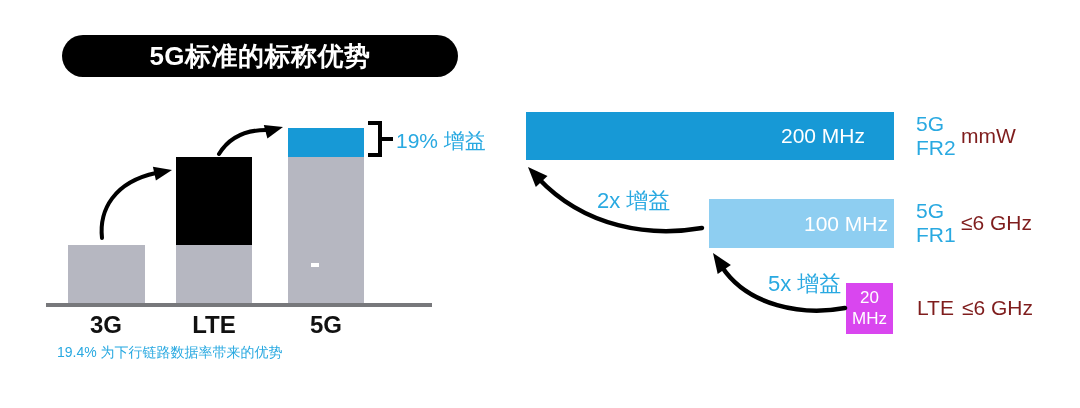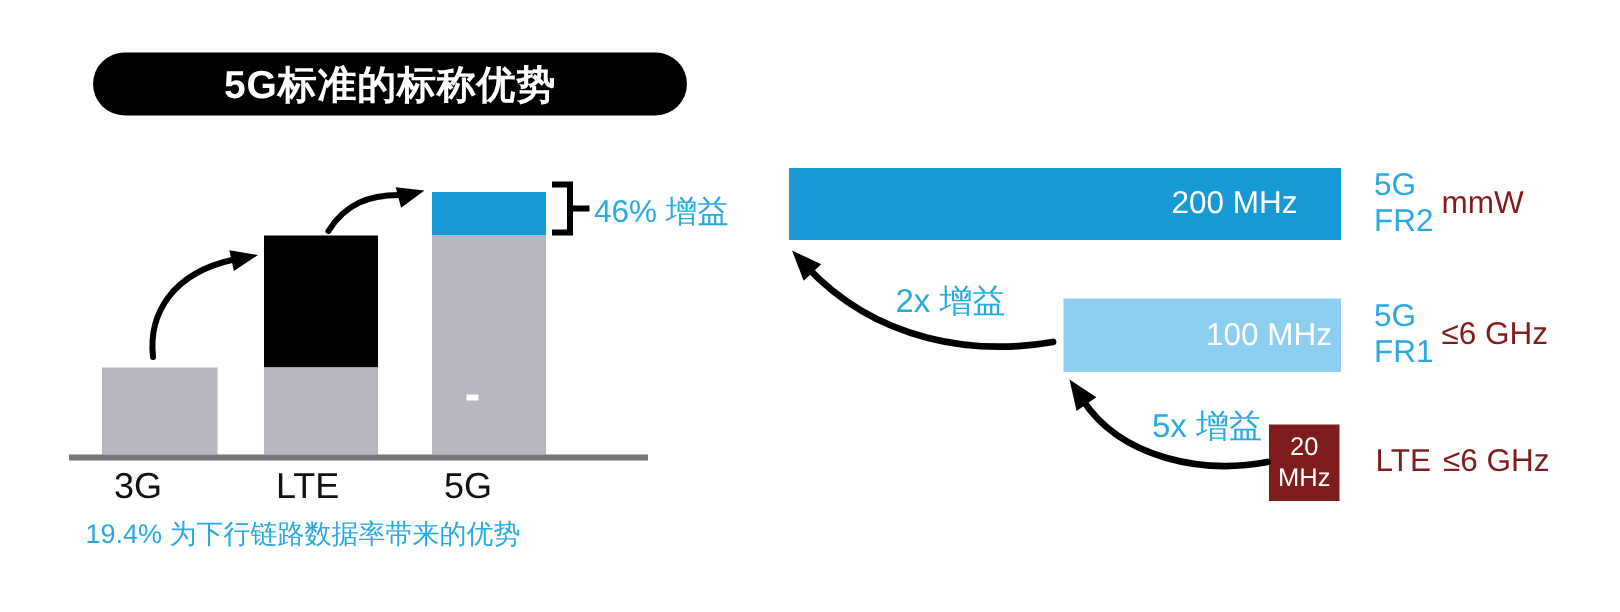--- a/index.html
+++ b/index.html
@@ -13,37 +13,37 @@
     display:flex;align-items:center;justify-content:center;
     font-size:26px;font-weight:600;letter-spacing:0.5px;z-index:2;
   }
   .bar{position:absolute;z-index:1;}
   .bar-gray{background:#b6b7c1;}
   .bar-black{background:#000000;}
   .bar-blue{background:#1799d6;}
   .bar-lightblue{background:#8ecef1;}
   .baseline{position:absolute;background:#77787b;z-index:2;}
   .axis-label{
-    position:absolute;width:60px;text-align:left;
-    font-size:24px;font-weight:400;color:#111;z-index:2;
+    position:absolute;width:60px;text-align:center;
+    font-size:24px;font-weight:700;color:#111;z-index:2;
   }
   .caption{
-    position:absolute;color:#29a9e1;font-size:18px;font-weight:500;
+    position:absolute;color:#29a9e1;font-size:14px;font-weight:500;
     white-space:nowrap;z-index:2;
   }
   .gain-text{
     position:absolute;color:#29a9e1;font-size:21px;font-weight:500;
     white-space:nowrap;z-index:4;
   }
   .bar-value{
     position:absolute;color:#fff;font-size:21px;font-weight:400;
     text-align:right;box-sizing:border-box;padding-right:13px;z-index:2;
   }
   .mhz-box{
-    position:absolute;background:#7f1d1d;color:#fff;text-align:center;
+    position:absolute;background:#d946ef;color:#fff;text-align:center;
     font-size:17px;line-height:21px;font-weight:500;box-sizing:border-box;
     padding-top:4px;z-index:2;
   }
   .tech-label{
     position:absolute;color:#29a9e1;font-size:21px;line-height:24px;
     font-weight:500;z-index:2;white-space:nowrap;
   }
   .band-label{
     position:absolute;color:#7f1d1d;font-size:21px;font-weight:500;
     z-index:2;white-space:nowrap;
@@ -66,21 +66,21 @@
   <div class="bar bar-blue" style="left:288px;top:128px;width:76px;height:29px;"></div>
   <div class="bar bar-gray" style="left:288px;top:157px;width:76px;height:146px;"></div>
   <div class="white-dash" style="left:311px;top:263px;width:8px;height:4px;"></div>
 
   <div class="baseline" style="left:46px;top:303px;width:386px;height:4px;"></div>
 
   <div class="axis-label" style="left:76px;top:311px;">3G</div>
   <div class="axis-label" style="left:184px;top:311px;">LTE</div>
   <div class="axis-label" style="left:296px;top:311px;">5G</div>
 
-  <div class="gain-text" style="left:396px;top:127px;">46% 增益</div>
+  <div class="gain-text" style="left:396px;top:127px;">19% 增益</div>
 
   <div class="caption" style="left:57px;top:344px;">19.4% 为下行链路数据率带来的优势</div>
 
 
   <div class="bar bar-blue" style="left:526px;top:112px;width:368px;height:48px;"></div>
   <div class="bar-value" style="left:526px;top:112px;width:352px;line-height:48px;">200 MHz</div>
 
   <div class="bar bar-lightblue" style="left:709px;top:199px;width:185px;height:49px;"></div>
   <div class="bar-value" style="left:709px;top:199px;width:192px;line-height:49px;">100 MHz</div>
 

